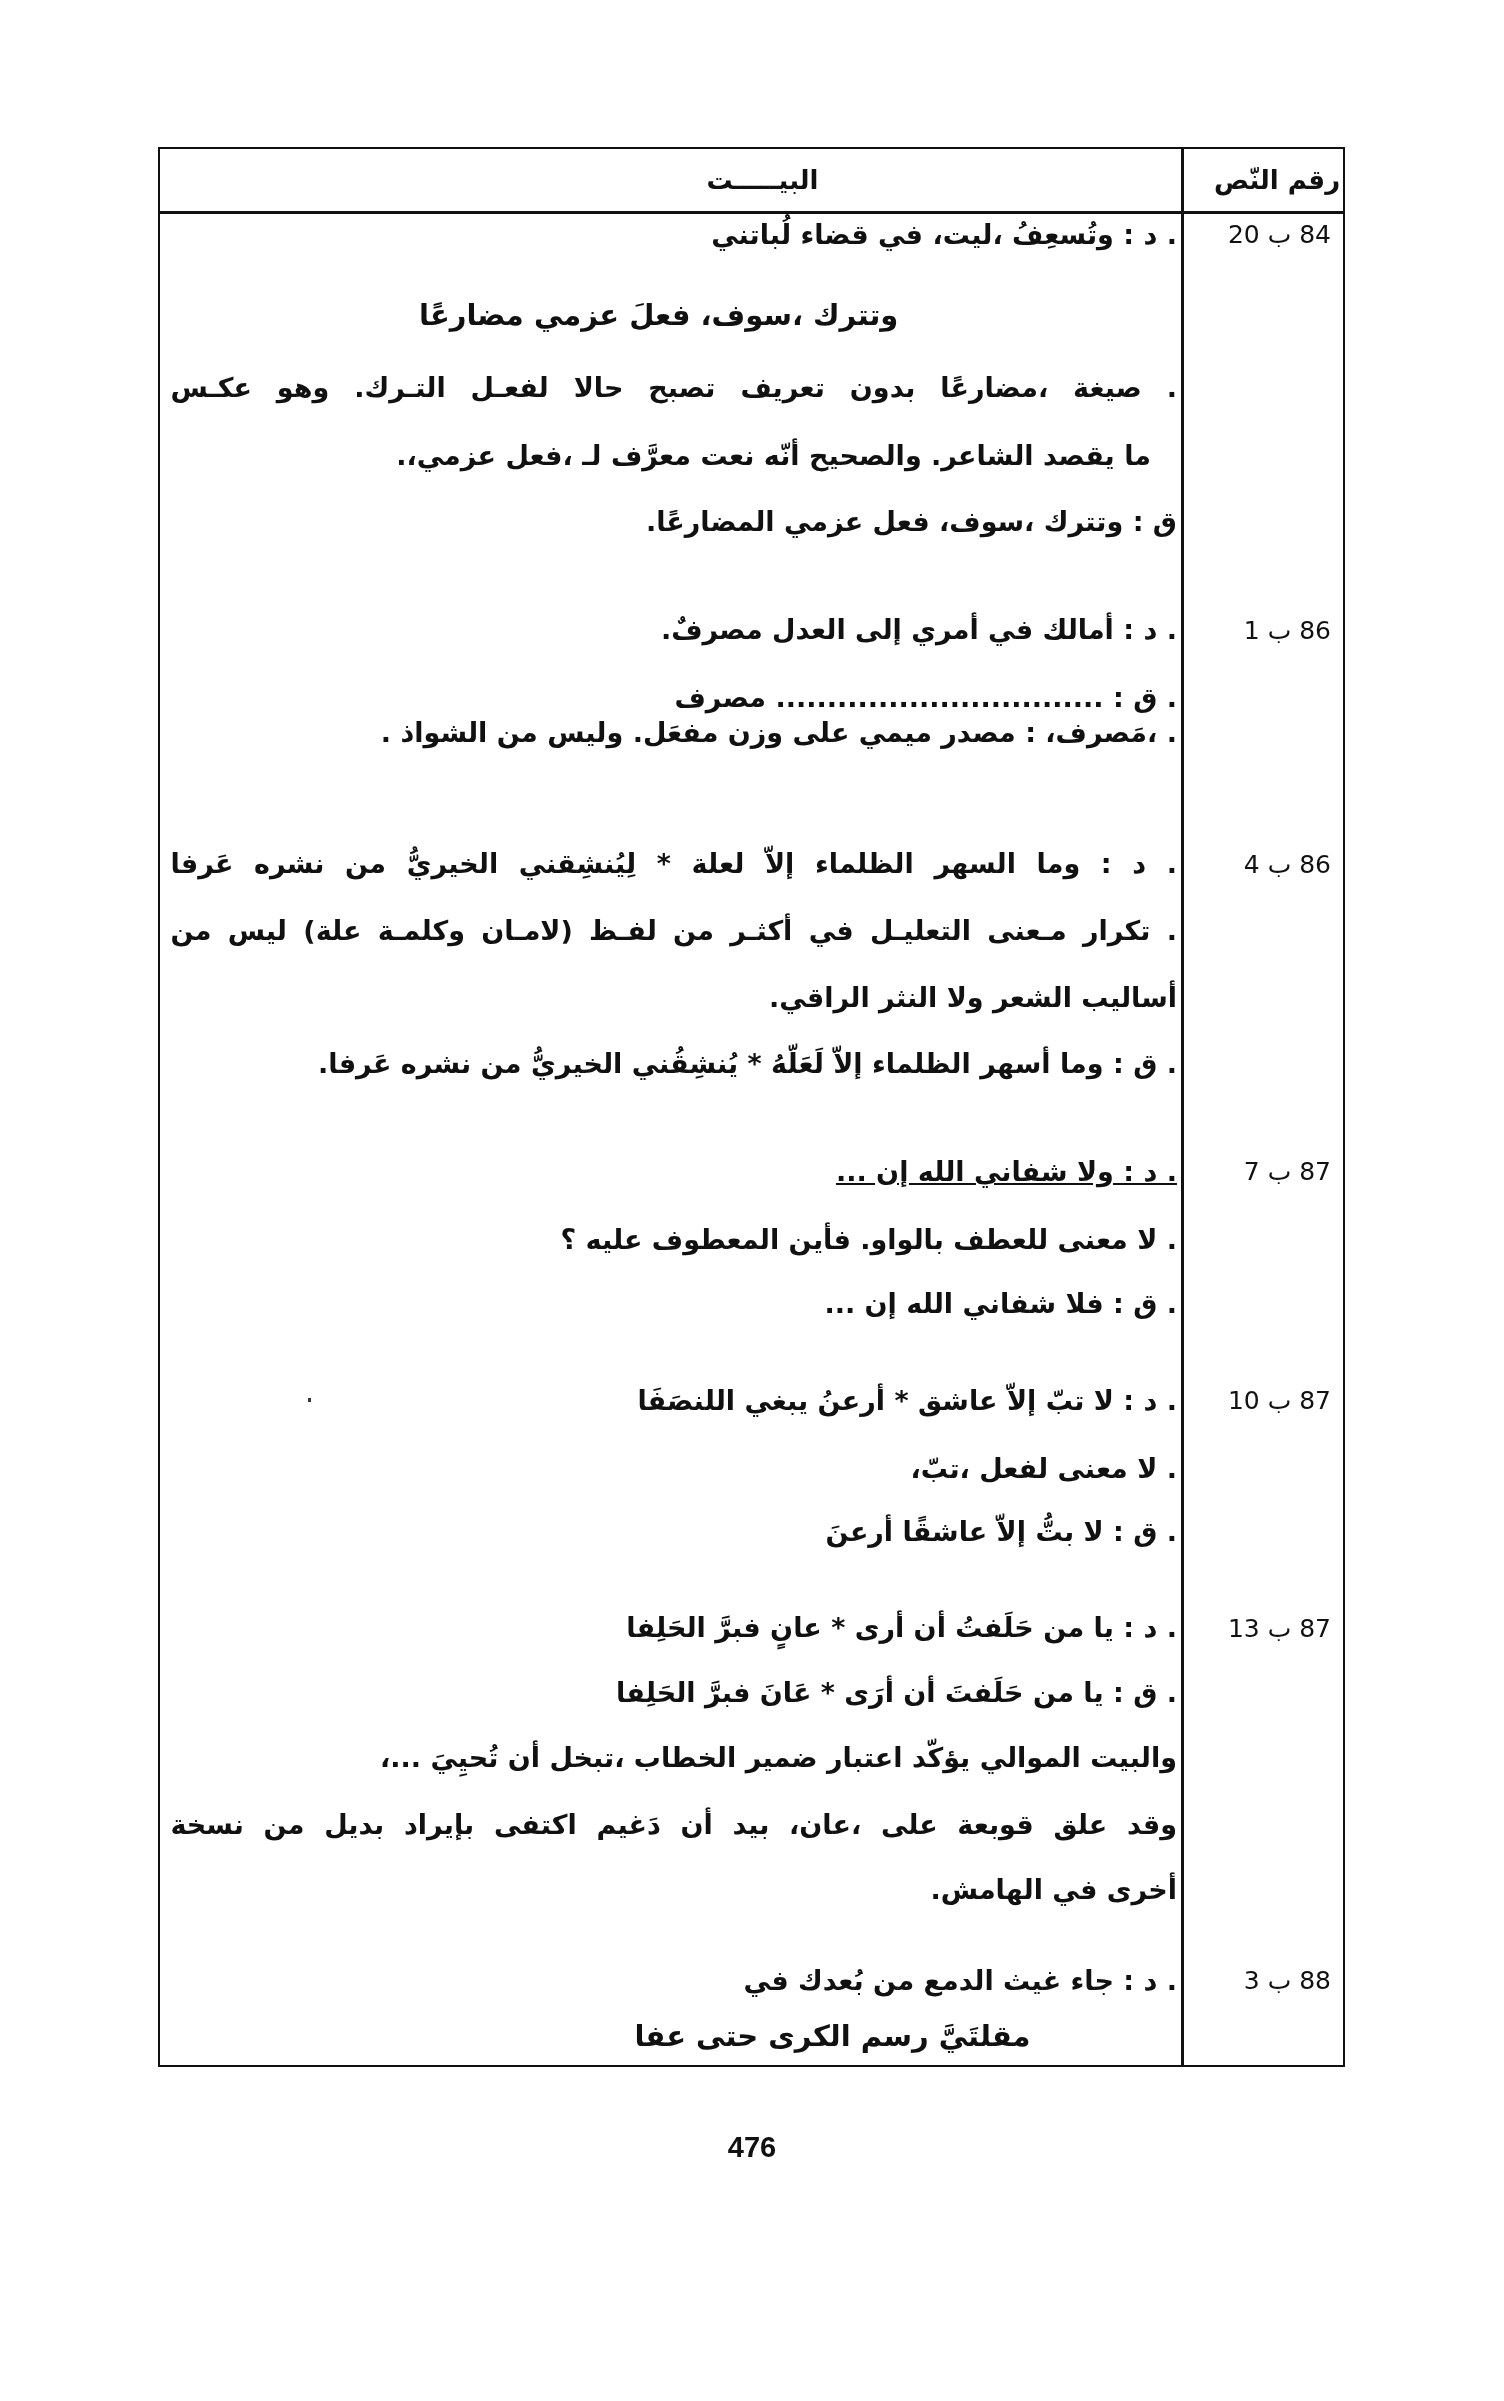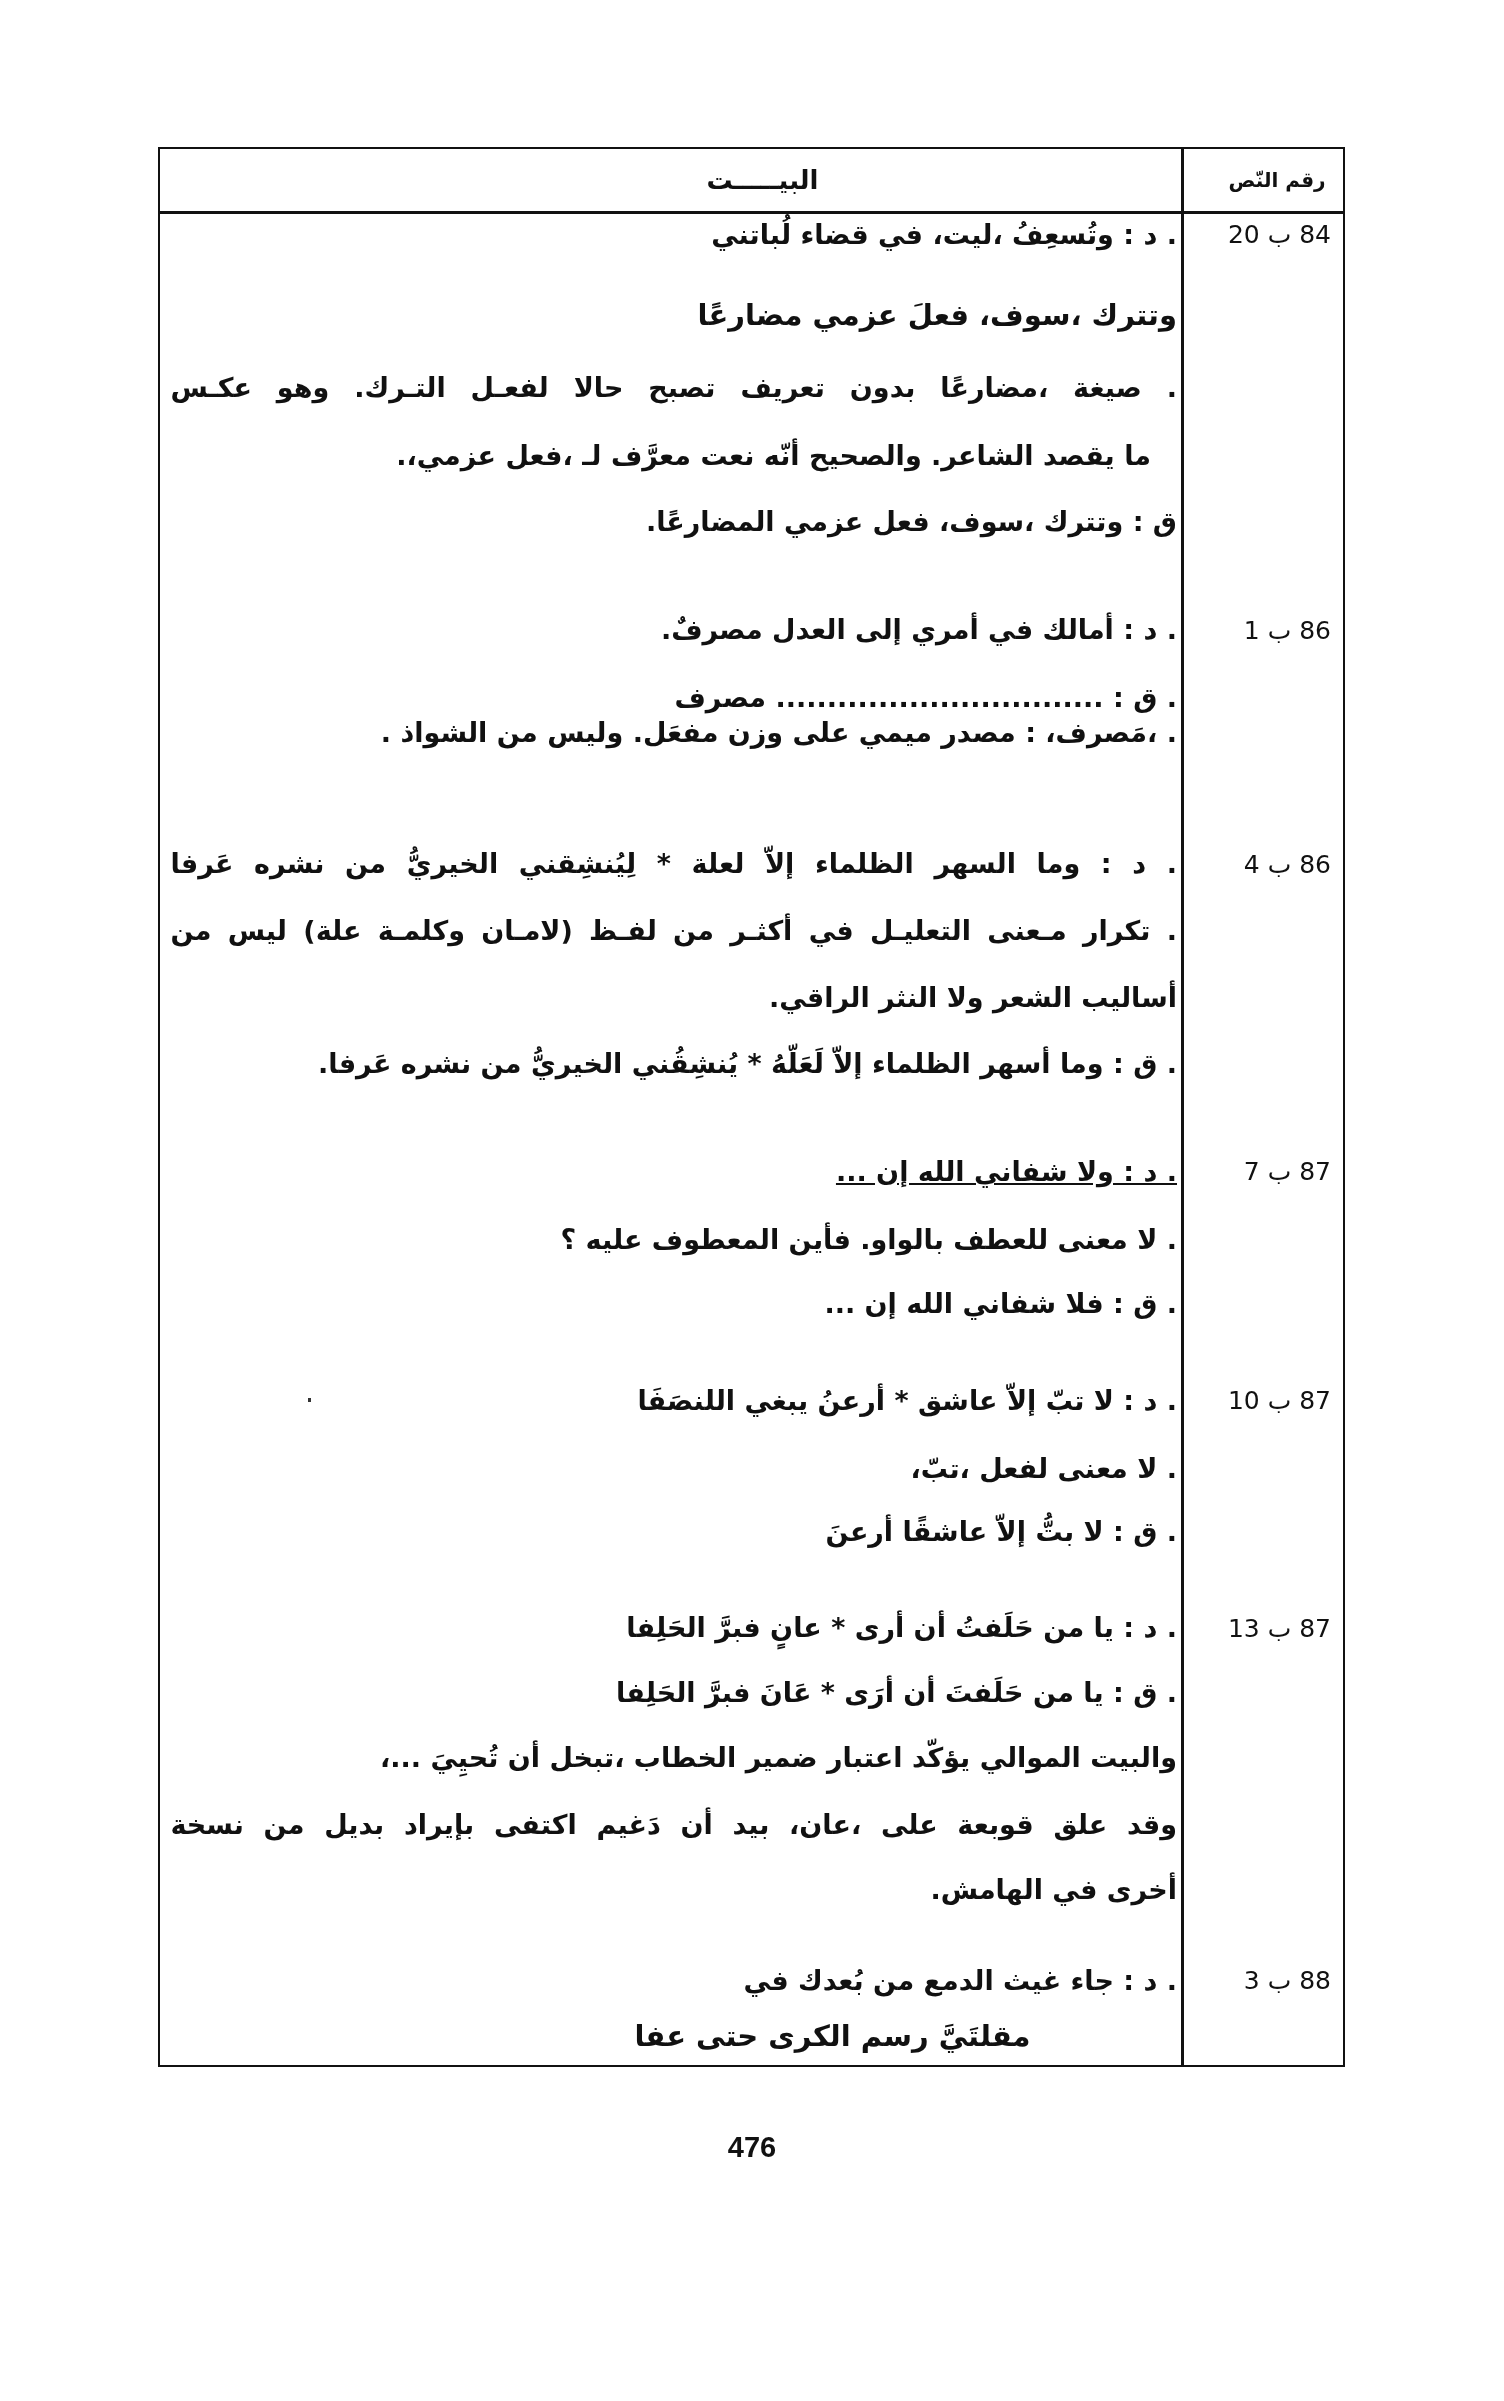--- a/index.html
+++ b/index.html
@@ -26,21 +26,21 @@
       width: 2.6px; background: #111;
     }
     .header-row {
       position: absolute; left: 0; right: 0; top: 0;
       height: 62px;
       border-bottom: 3.5px solid #111;
     }
     .header-num {
       position: absolute; right: 0; width: 132px; top: 0; height: 62px;
       display: flex; align-items: center; justify-content: center;
-      font-size: 20px; font-weight: bold;
+      font-size: 26px; font-weight: bold;
     }
     .header-verse {
       position: absolute; left: 0; width: 1205px; top: 0; height: 62px;
       display: flex; align-items: center; justify-content: center;
       font-size: 26px; font-weight: bold; letter-spacing: 1.7px;
     }
     .entry-num {
       position: absolute;
       right: 12px; width: 147px;
       text-align: right;
@@ -52,21 +52,21 @@
       right: 166px;
       left: 10.4px;
       font-size: 27px;
       font-weight: bold;
       direction: rtl;
       text-align: right;
       white-space: nowrap;
       line-height: 38px;
     }
     .line.justify { text-align: justify; text-align-last: justify; white-space: normal; }
-    .line.center-verse { text-align: right; right: 166px; left: 0; padding-left: 259px; font-size: 29px; }
+    .line.center-verse { text-align: left; right: 166px; left: 0; padding-left: 259px; font-size: 29px; }
     .line.center-verse2 { text-align: center; right: 166px; left: 0; padding-left: 328px; font-size: 29px; }
     .page-number {
       position: absolute;
       left: 0; right: 0; top: 2131px;
       text-align: center;
       font-size: 29px; font-weight: bold;
       font-family: Liberation Sans, sans-serif;
       direction: ltr;
     }
     .speck { position: absolute; width: 2.6px; height: 4.3px; background: #333; }

